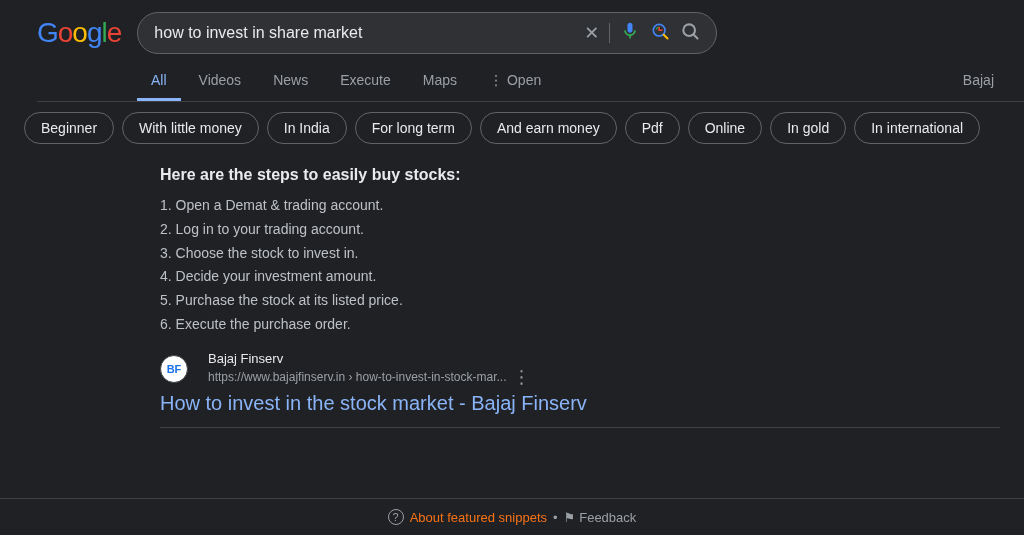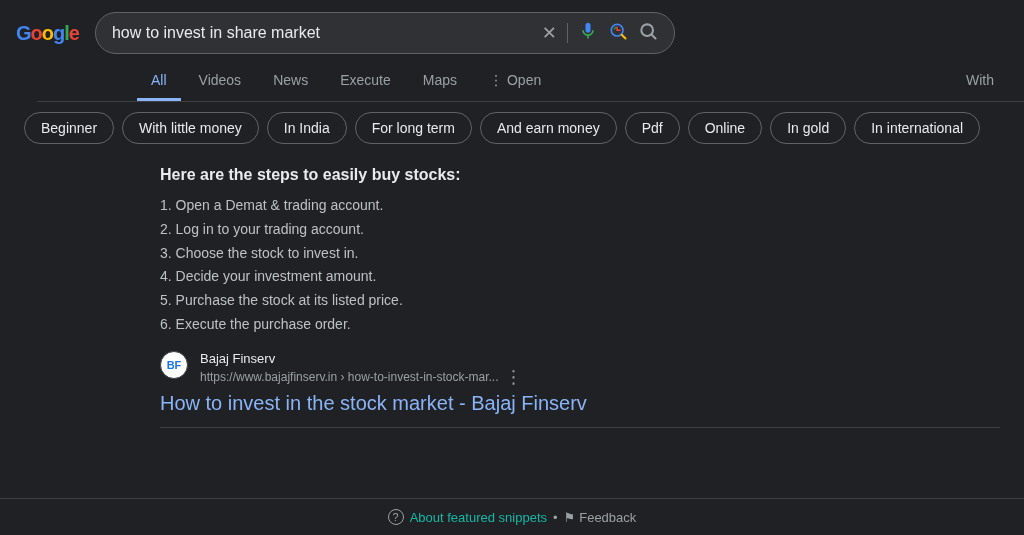--- a/index.html
+++ b/index.html
@@ -14,25 +14,26 @@
 
     
     .header {
       display: flex;
       align-items: center;
       padding: 12px 16px 8px 16px;
       gap: 16px;
     }
 
     .google-logo {
-      font-size: 20px;
-      font-weight: 700;
+      font-size: 28px;
+      font-weight: 400;
       letter-spacing: -1px;
       white-space: nowrap;
       flex-shrink: 0;
+      margin-left: 21px;
     }
     .google-logo .g-blue { color: #4285f4; }
     .google-logo .g-red { color: #ea4335; }
     .google-logo .g-yellow { color: #fbbc05; }
     .google-logo .g-blue2 { color: #4285f4; }
     .google-logo .g-green { color: #34a853; }
     .google-logo .g-red2 { color: #ea4335; }
 
     .search-bar {
       display: flex;
@@ -140,22 +141,22 @@
       color: #bdc1c6;
       line-height: 1.7;
     }
     .steps-list li span.step-num {
       color: #bdc1c6;
     }
 
     
     .source-row {
       display: flex;
-      align-items: flex-start;
-      gap: 12px;
+      align-items: center;
+      gap: 20px;
       margin-top: 14px;
     }
     .source-favicon {
       width: 28px;
       height: 28px;
       background: #fff;
       border-radius: 50%;
       display: flex;
       align-items: center;
       justify-content: center;
@@ -201,21 +202,21 @@
       padding: 10px 24px;
       display: flex;
       align-items: center;
       justify-content: center;
       gap: 6px;
       border-top: 1px solid #3c4043;
       background: #202124;
     }
     .footer-text {
       font-size: 13px;
-      color: #14b8a6;
+      color: #f97316;
     }
     .footer-bullet {
       font-size: 13px;
       color: #9aa0a6;
     }
     .footer-feedback {
       display: flex;
       align-items: center;
       gap: 4px;
       color: #9aa0a6;
@@ -288,21 +289,21 @@
 <div class="nav-tabs">
   <div class="nav-tab active">All</div>
   <div class="nav-tab">Videos</div>
   <div class="nav-tab">News</div>
   <div class="nav-tab">Execute</div>
   <div class="nav-tab">Maps</div>
   <div class="nav-tab nav-tab-more">
     <span>⋮</span>
     <span>Open</span>
   </div>
-  <div class="nav-tab tools-tab">With</div>
+  <div class="nav-tab tools-tab">Bajaj</div>
 </div>
 
 <div class="chips-row">
   <div class="chip">Beginner</div>
   <div class="chip">With little money</div>
   <div class="chip">In India</div>
   <div class="chip">For long term</div>
   <div class="chip">And earn money</div>
   <div class="chip">Pdf</div>
   <div class="chip">Online</div>

